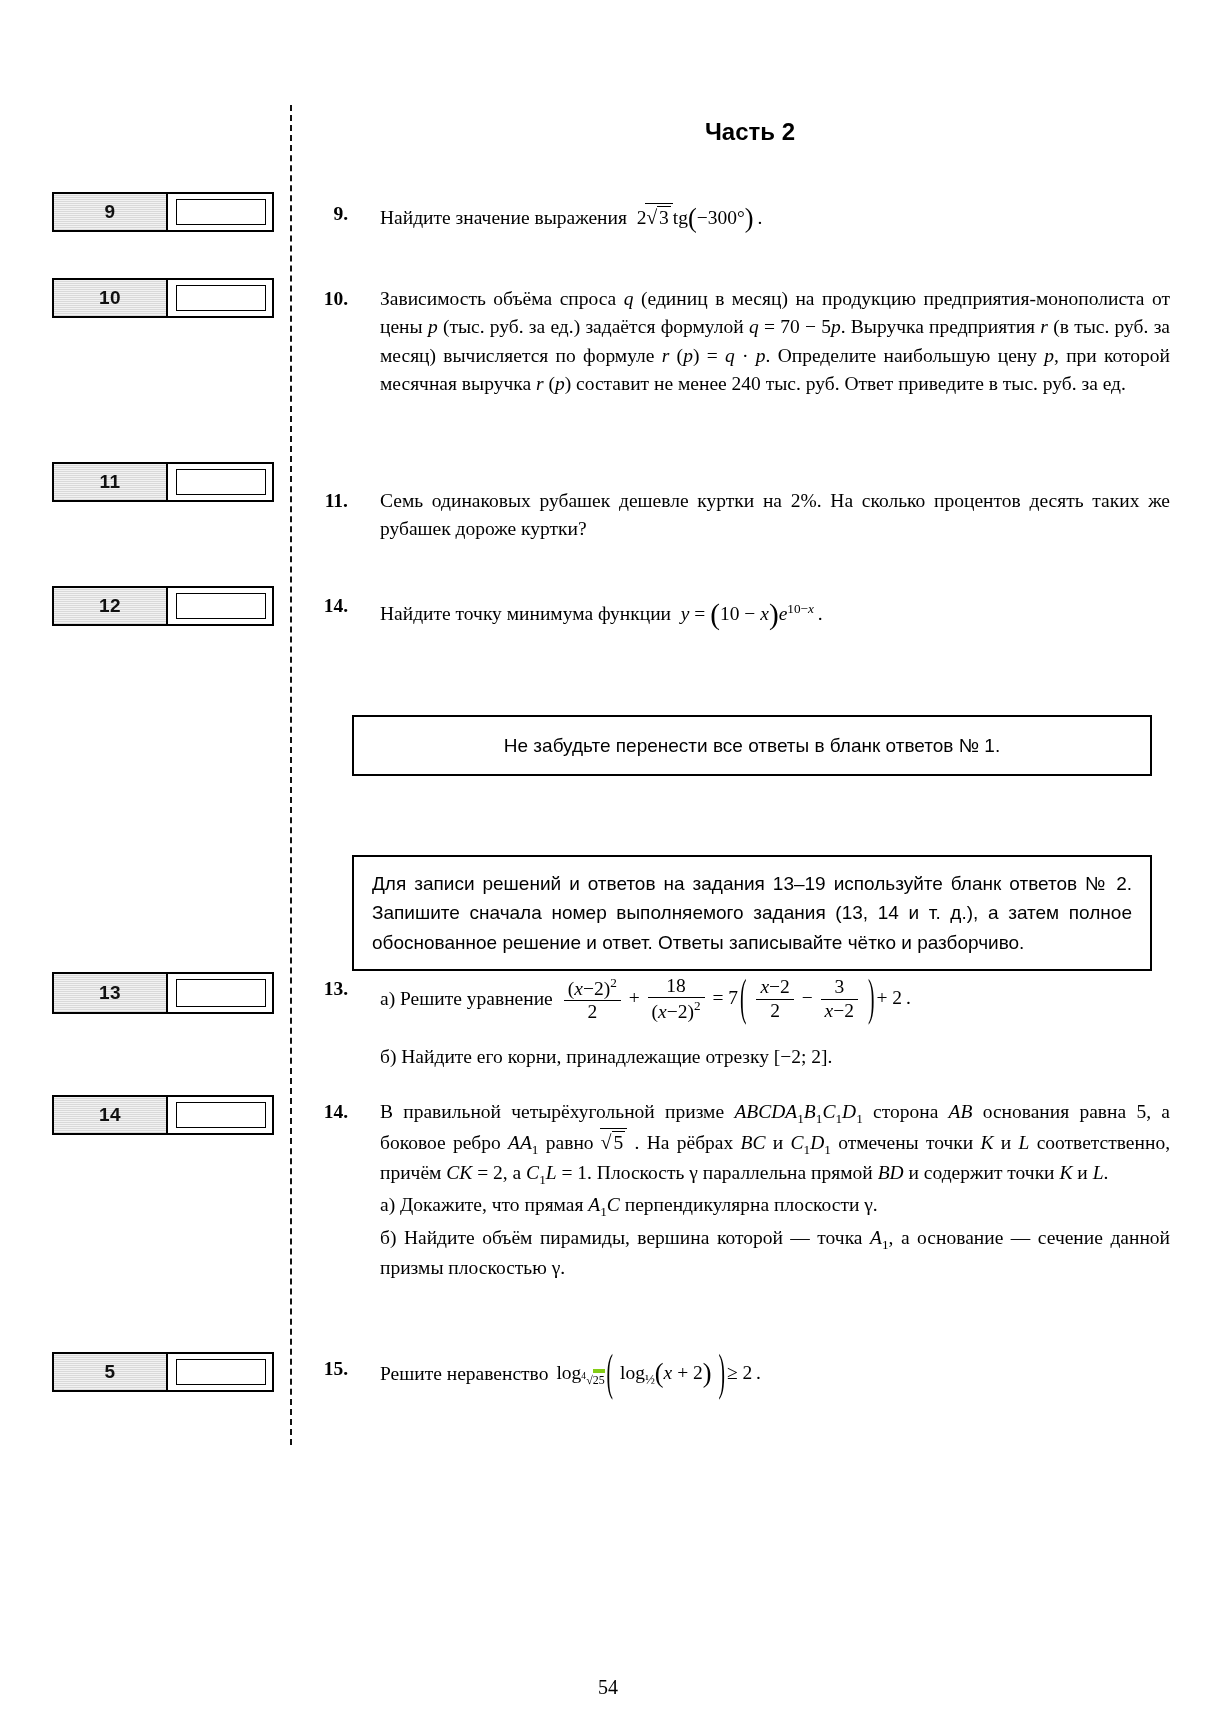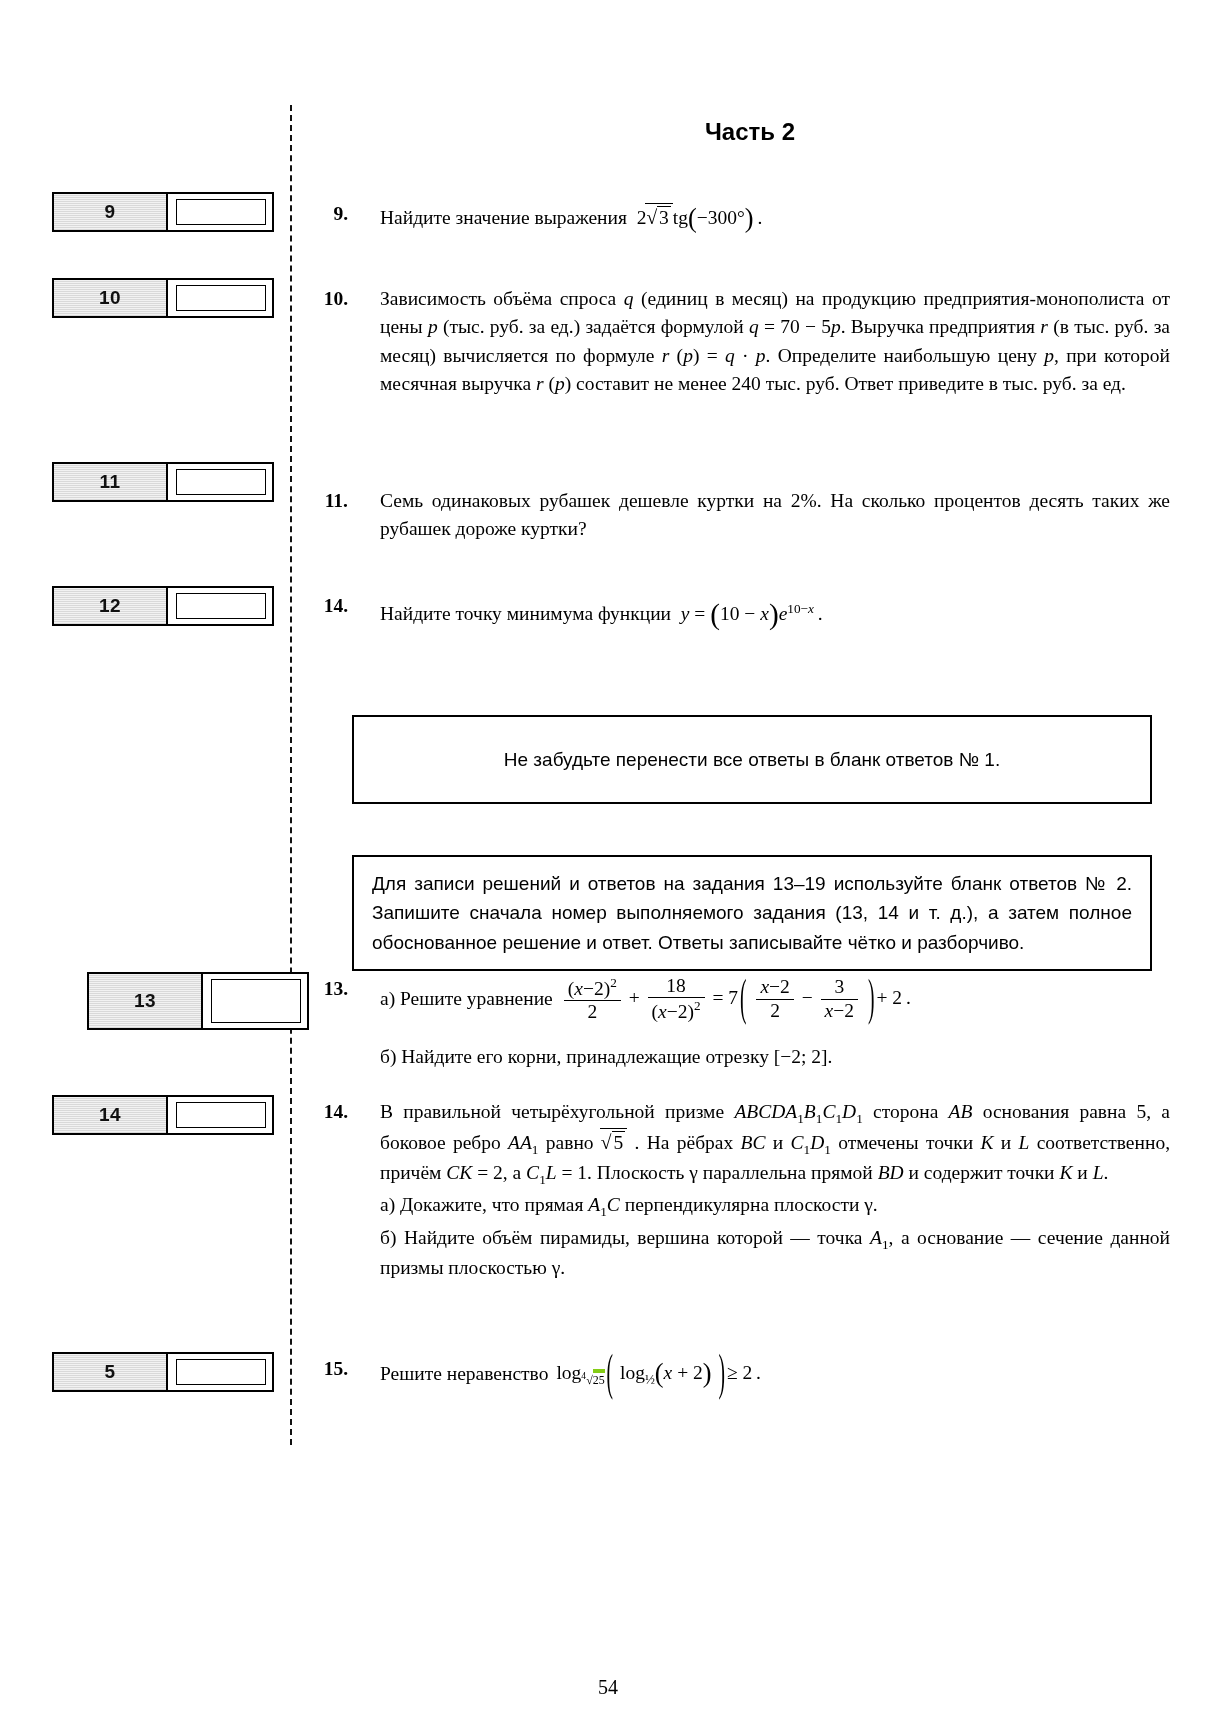--- a/index.html
+++ b/index.html
@@ -31,21 +31,21 @@
     position: absolute;
     left: 52px;
     width: 222px;
     height: 40px;
     border: 2px solid #000;
     background: #ffffff;
     box-sizing: border-box;
     display: flex;
     align-items: stretch;
   }
-  .answer-slot.tall { height: 58px; margin-left: 35px; }
+  .answer-slot.tall { height: 42px; }
 
   .slot-number {
     width: 112px;
     background-image: repeating-linear-gradient(
         0deg, #d9d9d9 0px, #d9d9d9 1px, #f2f2f2 1px, #f2f2f2 2px),
       repeating-linear-gradient(
         90deg, rgba(0,0,0,.12) 0px, rgba(0,0,0,.12) 1px, rgba(255,255,255,0) 1px, rgba(255,255,255,0) 3px);
     background-color: #dedede;
     display: flex;
     align-items: center;
@@ -108,21 +108,21 @@
     font-family: "Liberation Sans", sans-serif;
     font-size: 19px;
     line-height: 1.55;
     padding: 12px 18px;
     background: #fff;
   }
   #notice-transfer {
     top: 715px;
     width: 800px;
     text-align: center;
-    padding: 28px 10px;
+    padding: 14px 10px;
   }
   #notice-blank2 {
     top: 855px;
     width: 800px;
     text-align: justify;
   }
   #notice-blank2 .first { text-indent: 34px; }
 
   
   .frac {

